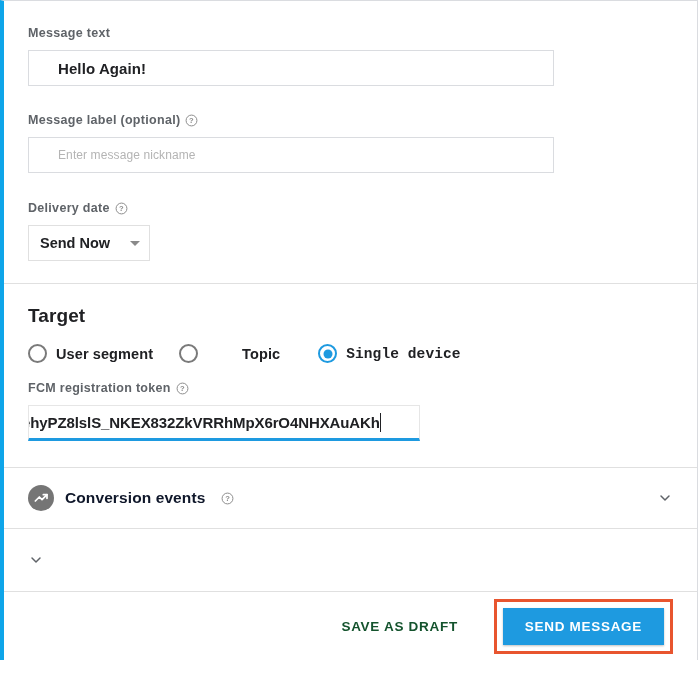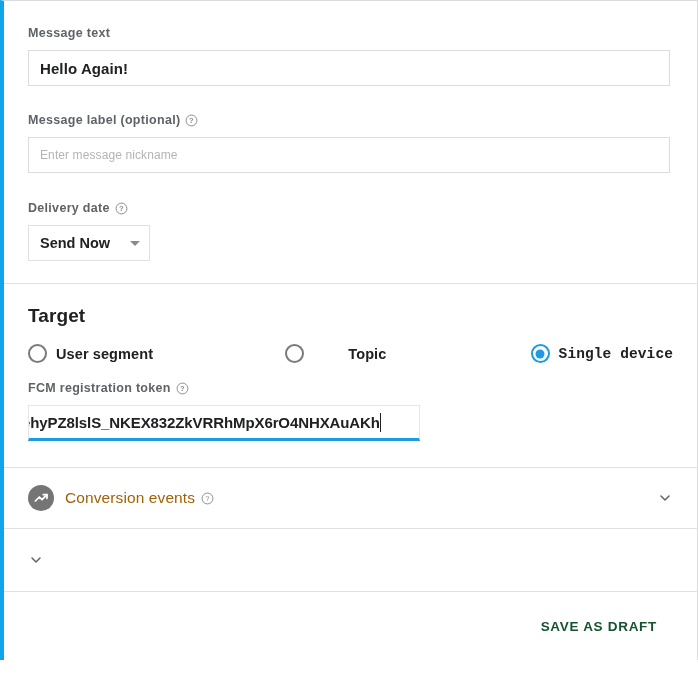--- a/index.html
+++ b/index.html
@@ -64,27 +64,27 @@
     width: 13px;
     height: 13px;
     position: relative;
     top: 0px;
   }
   .help-icon svg { display: block; }
 
   
   .text-input {
     box-sizing: border-box;
-    width: 642px;
+    width: 526px;
     height: 36px;
     border: 1px solid #dadce0;
     background: #fff;
     display: flex;
     align-items: center;
-    padding: 0 11px;
+    padding: 0 29px;
     font-size: 15px;
   }
   .input-value {
     font-size: 15px;
     font-weight: bold;
     color: #202124;
     letter-spacing: 0.1px;
   }
   .input-placeholder {
     font-size: 12px;
@@ -119,21 +119,20 @@
   
   .target-title {
     font-size: 19px;
     font-weight: bold;
     color: #202124;
     letter-spacing: 0.1px;
   }
   .radio-row {
     display: flex;
     align-items: center;
-    justify-content: space-between;
   }
   .radio-item {
     display: flex;
     align-items: center;
     gap: 9px;
   }
   .radio-outer {
     width: 19px;
     height: 19px;
     border-radius: 50%;
@@ -204,26 +203,26 @@
     padding: 0 24px;
     height: 60px;
   }
   .collapse-left {
     display: flex;
     align-items: center;
     gap: 11px;
   }
   .collapse-title {
     font-size: 15.5px;
-    font-weight: normal;
-    color: #a16207;
+    font-weight: bold;
+    color: #0f172a;
     letter-spacing: 0.1px;
     display: flex;
     align-items: center;
-    gap: 6px;
+    gap: 16px;
   }
   .conv-icon {
     width: 26px;
     height: 26px;
     border-radius: 50%;
     background: #757575;
     display: flex;
     align-items: center;
     justify-content: center;
     flex: none;
@@ -397,16 +396,19 @@
         <svg width="16" height="16" viewBox="0 0 24 24">
           <path d="M6 9 L12 15 L18 9" fill="none" stroke="#5f6368" stroke-width="2.2" stroke-linecap="round" stroke-linejoin="round"></path>
         </svg>
       </span>
     </div>
 
     <div class="divider"></div>
 
     <div class="footer">
       <button class="btn-draft">SAVE AS DRAFT</button>
+      <span class="send-wrap">
+        <button class="btn-send">SEND MESSAGE</button>
+      </span>
     </div>
 
   </div>
 </div>
 
 </body></html>

